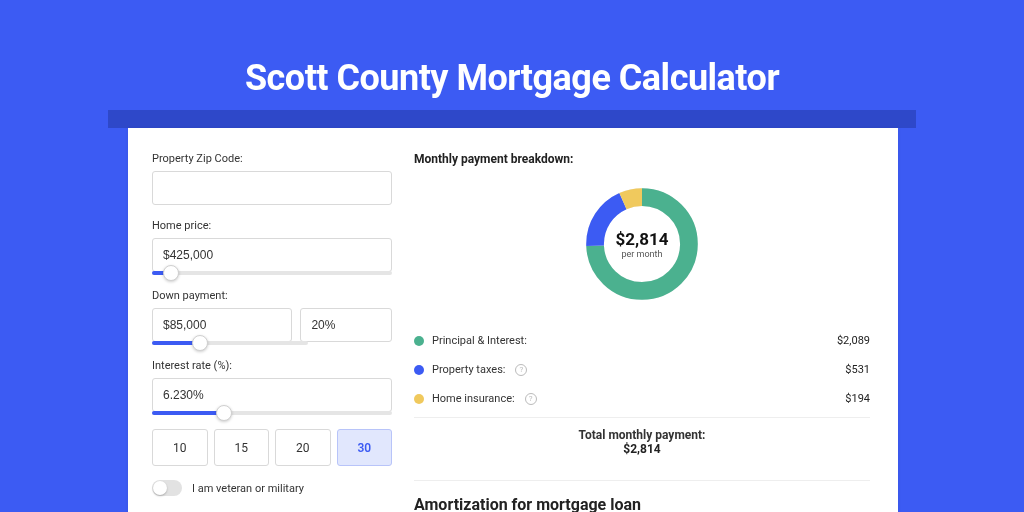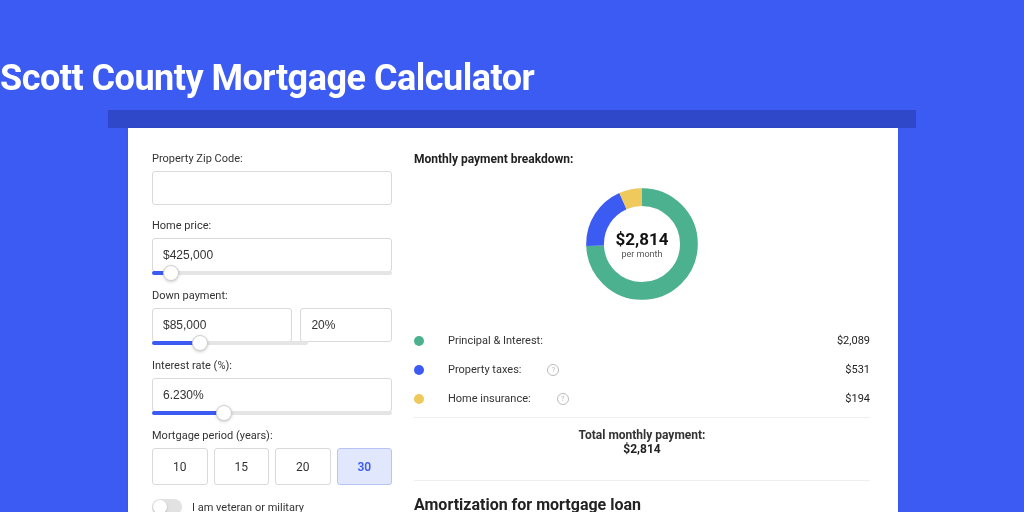--- a/index.html
+++ b/index.html
@@ -12,21 +12,21 @@
   }
   .wrap {
     width: 1024px;
     height: 512px;
     position: relative;
   }
   .title {
     color: #fff;
     font-size: 36px;
     font-weight: 700;
-    text-align: left;
+    text-align: center;
     padding-top: 57px;
     letter-spacing: -0.5px;
   }
   .inner-banner {
     position: absolute;
     top: 110px;
     left: 108px;
     width: 808px;
     height: 18px;
     background: #2e48c9;
@@ -124,21 +124,21 @@
     display:flex; flex-direction:column; align-items:center; justify-content:center;
   }
   .donut-val { font-size: 17px; font-weight: 700; color:#111; }
   .donut-sub { font-size: 9px; color:#555;text-align:right; }
 
   .legend { margin-top: 4px; }
   .legend-row {
     display:flex; align-items:center; justify-content:space-between;
     padding: 8px 0;
   }
-  .legend-left { display:flex; align-items:center; gap:24px; }
+  .legend-left { display:flex; align-items:center; gap:8px; }
   .dot { width:10px; height:10px; border-radius:50%; }
   .dot-green  { background:#4bb18f; }
   .dot-blue   { background:#3c5bf3; }
   .dot-yellow { background:#f0c95d; }
   .legend-lbl { font-size: 11px; color:#333; }
   .legend-amt { font-size: 11px; color:#222; }
   .info-ic {
     width:12px; height:12px; border-radius:50%;
     border:1px solid #bbb; color:#bbb;
     font-size:8px; display:inline-flex;
@@ -196,21 +196,20 @@
       <div class="group">
         <div class="lbl">Interest rate (%):</div>
         <input class="field" value="6.230%" style="">
         <div class="slider-track">
           <div class="slider-fill" style="width:30%"></div>
           <div class="slider-thumb" style="left:30%"></div>
         </div>
       </div>
 
       <div class="group" style="margin-bottom:6px;">
-        <div class="lbl">Mortgage period (years):</div>
         <div class="period-row">
           <div class="period-btn">10</div>
           <div class="period-btn">15</div>
           <div class="period-btn">20</div>
           <div class="period-btn selected">30</div>
         </div>
       </div>
 
       <div class="vet-row">
         <div class="toggle">

